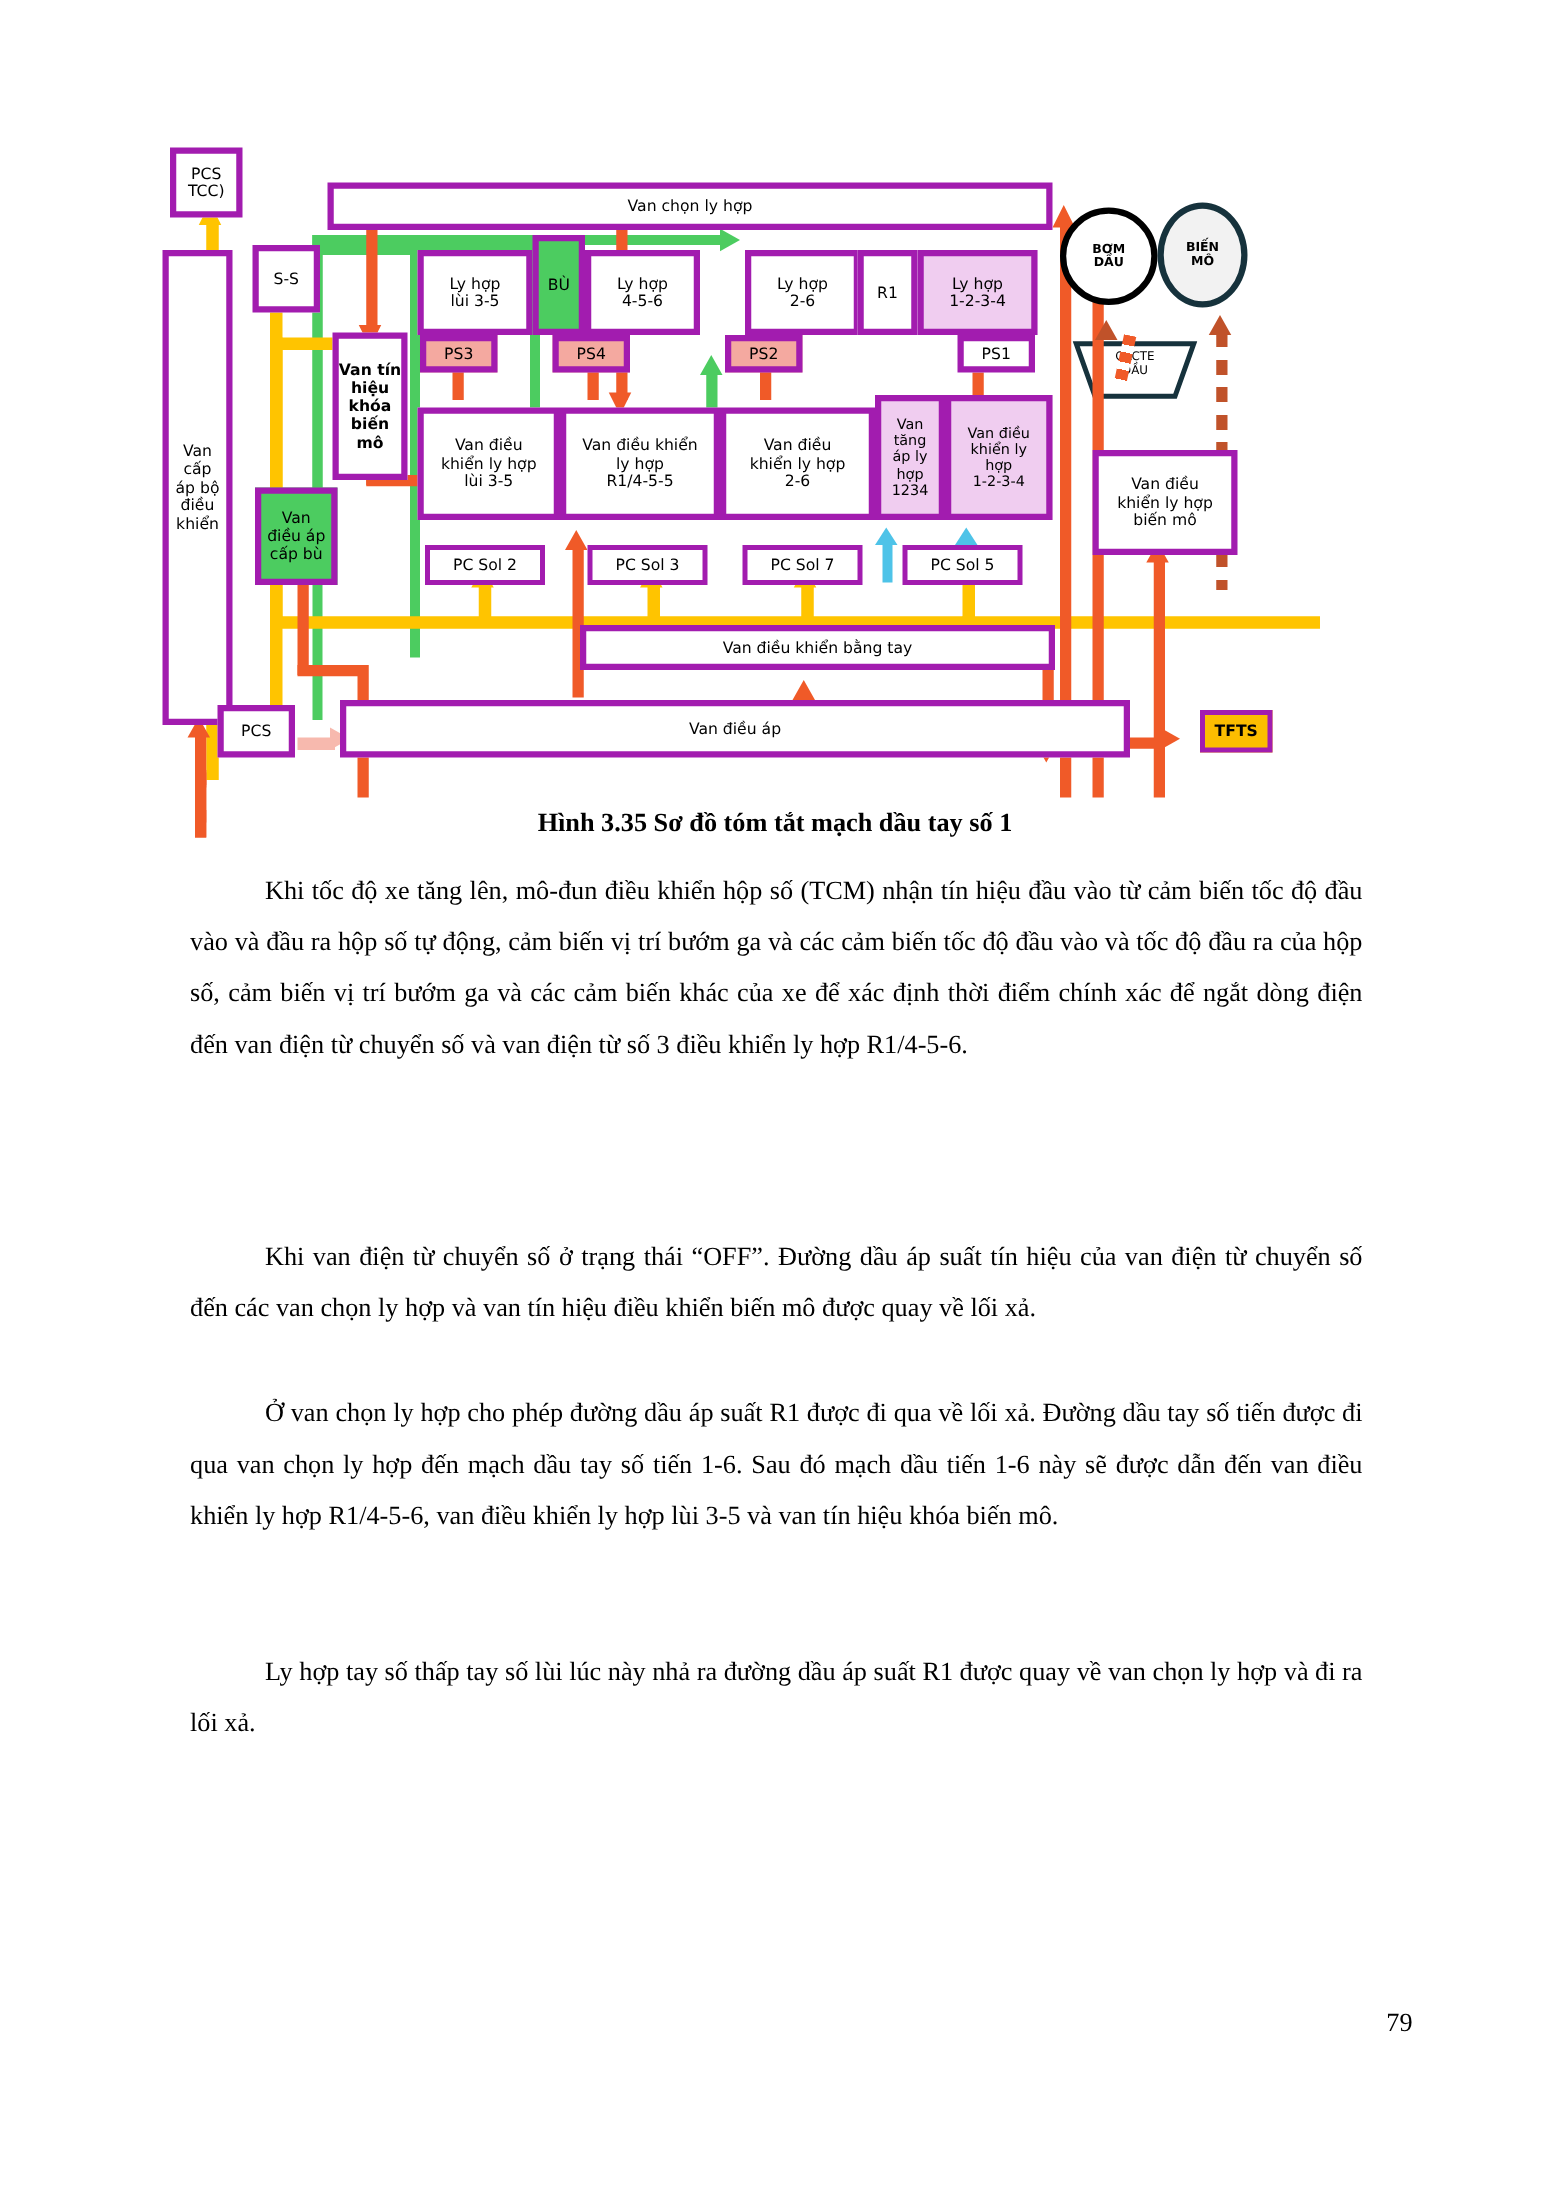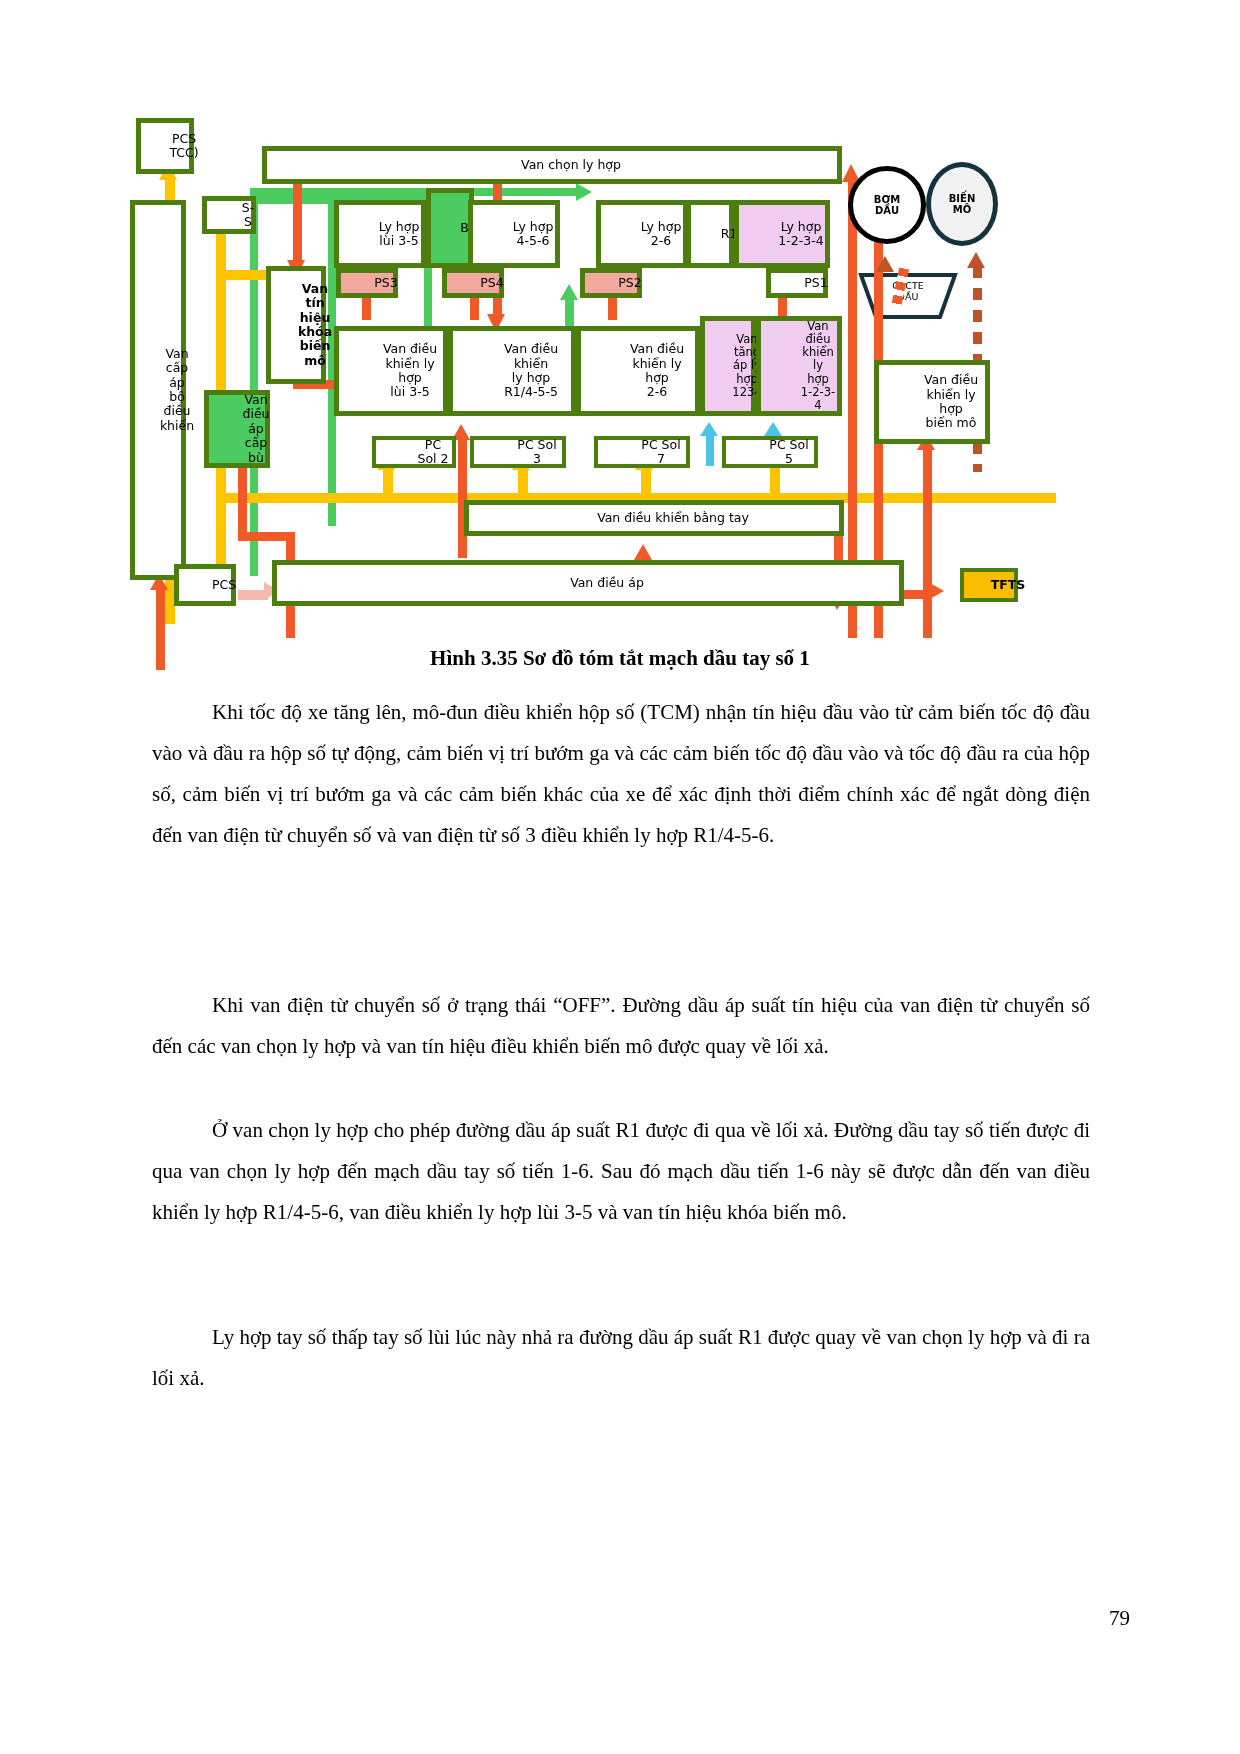--- a/index.html
+++ b/index.html
@@ -14,30 +14,29 @@
   }
   .page{position:relative;width:1240px;height:1754px;}
 
   
   .diagram{position:absolute;left:130px;top:118px;width:960px;height:500px;}
   .dg{position:absolute;}
 
   .box{
     position:absolute;
     background:#fff;
-    border:5px solid #4d7c0f;
+    border:5px solid #a21caf;
     box-sizing:border-box;
     display:flex;align-items:center;justify-content:center;
     text-align:center;
     font-family:"DejaVu Sans", sans-serif;
     font-size:12.5px;
     line-height:1.15;
     color:#000;
     z-index:5;
-    padding-left:38px;
   }
   .box.thin{border-width:4px;}
   .green{background:#4ccc60;}
   .pink{background:#f4a9a0;}
   .violet{background:#f0cdf0;}
   .yellowbox{background:#fcbd00;border-width:4px;font-weight:bold;margin-left:18px;}
 
   
   .circ{
     position:absolute;border:5px solid #000;border-radius:50%;
@@ -205,21 +204,21 @@
 
     <div class="box" style="left:6px;top:0px;width:58px;height:56px;flex-direction:column;">
       <span style="white-space:pre-line;">PCS
 TCC)</span>
     </div>
 
     <div class="box" style="left:132px;top:28px;width:580px;height:38px;">
       <span>Van chọn ly hợp</span>
     </div>
 
-    <div class="box" style="left:72px;top:78px;width:54px;height:38px;text-align:center;">
+    <div class="box" style="left:72px;top:78px;width:54px;height:54px;text-align:center;">
       <span>S-S</span>
     </div>
 
     <div class="box" style="left:0px;top:82px;width:56px;height:380px;flex-direction:column;">
       <span style="white-space:pre-line;">Van
 cấp
 áp bộ
 điều
 khiển</span>
     </div>
@@ -311,21 +310,21 @@
 hợp
 1-2-3-4</span>
     </div>
 
     <div class="box" style="left:744px;top:242px;width:116px;height:84px;flex-direction:column;">
       <span style="white-space:pre-line;">Van điều
 khiển ly hợp
 biến mô</span>
     </div>
 
-    <div class="box thin" style="left:210px;top:318px;width:84px;height:32px;margin-left:32px;">
+    <div class="box thin" style="left:210px;top:318px;width:96px;height:32px;">
       <span>PC Sol 2</span>
     </div>
     <div class="box thin" style="left:340px;top:318px;width:96px;height:32px;">
       <span>PC Sol 3</span>
     </div>
     <div class="box thin" style="left:464px;top:318px;width:96px;height:32px;">
       <span>PC Sol 7</span>
     </div>
     <div class="box thin" style="left:592px;top:318px;width:96px;height:32px;">
       <span>PC Sol 5</span>

